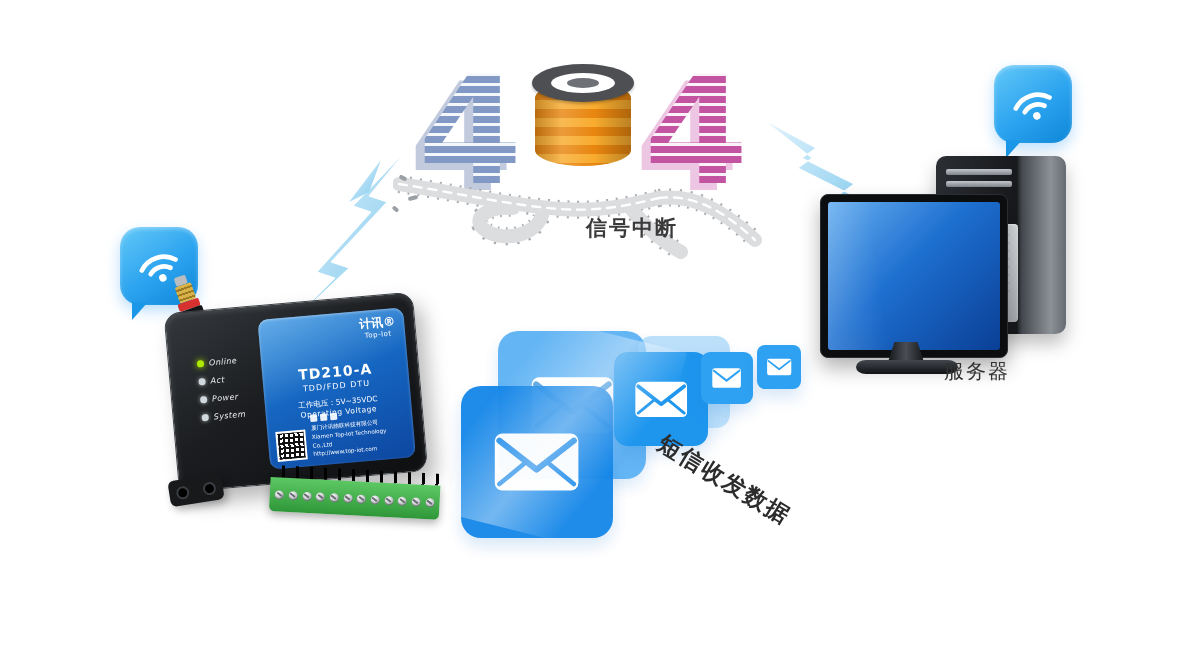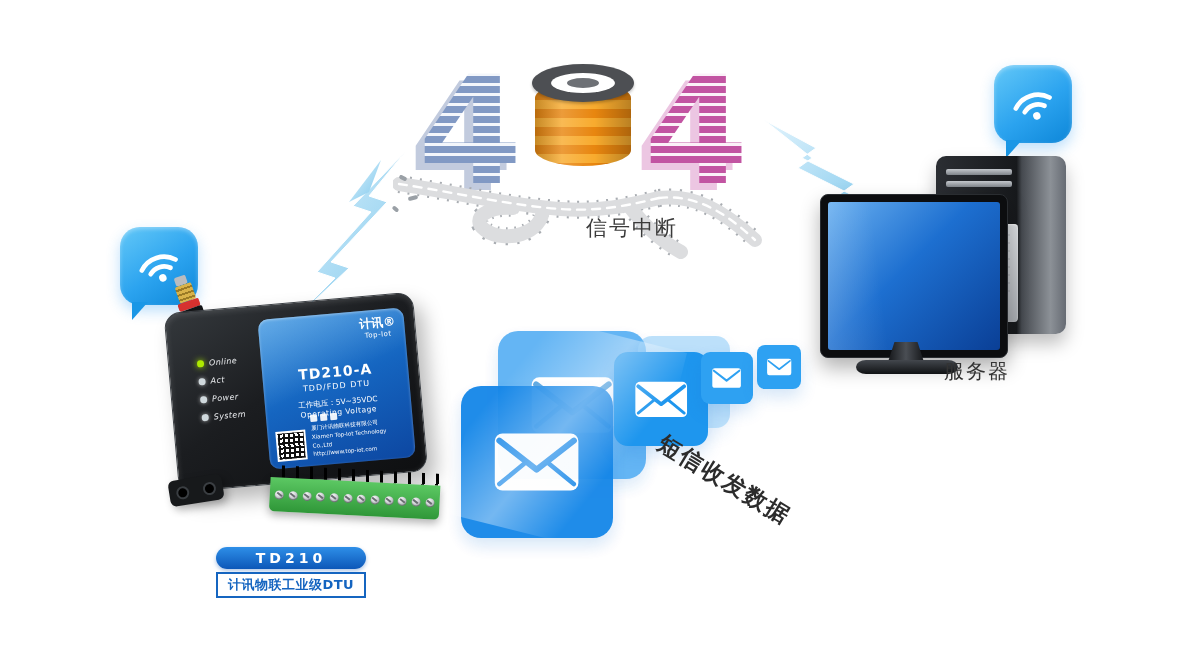--- a/index.html
+++ b/index.html
@@ -44,21 +44,21 @@
   #roads{position:absolute;left:393px;top:148px;width:400px;height:132px;}
   .road-tick{fill:none;stroke:#a9adb2;stroke-width:18;stroke-dasharray:2 8;stroke-linecap:butt;}
   .road-base{fill:none;stroke:#dcdddf;stroke-width:14;stroke-linecap:round;}
   .road-center{fill:none;stroke:#ffffff;stroke-width:2.4;stroke-dasharray:8 7;stroke-linecap:round;}
   .crumb{position:absolute;background:#9aa0a6;border-radius:2px;height:4px;}
   #crumb1{left:399px;top:176px;width:8px;transform:rotate(25deg);}
   #crumb2{left:408px;top:196px;width:10px;transform:rotate(-15deg);}
   #crumb3{left:392px;top:207px;width:7px;transform:rotate(40deg);}
 
   #signal-label{position:absolute;left:586px;top:214px;font-size:21px;color:#3a3a3a;
-        letter-spacing:2px;font-weight:400;}
+        letter-spacing:2px;font-weight:700;}
 
   
   #bolt-left{position:absolute;left:265px;top:146px;width:150px;height:198px;}
   #bolt-right{position:absolute;left:758px;top:112px;width:136px;height:122px;}
 
   
   .msq{position:absolute;display:flex;align-items:center;justify-content:center;
        box-shadow:0 8px 16px rgba(25,118,210,.18);}
   .env{width:60%;height:auto;display:block;}
   #env-back {left:498px;top:331px;width:148px;height:148px;background:#4aa9f3;color:#2e8fd8;border-radius:20px;opacity:.85;}
@@ -372,18 +372,14 @@
         <span class="scr"></span>
         <span class="scr"></span>
         <span class="scr"></span>
         <span class="scr"></span>
         <span class="scr"></span>
         <span class="scr"></span>
       </div>
     </div>
   </div>
 
-  <div class="dev-label">
-    <div class="pill">TD210</div>
-    <div class="desc-box">计讯物联工业级DTU</div>
-  </div>
 
 </div>
 
 </body></html>

